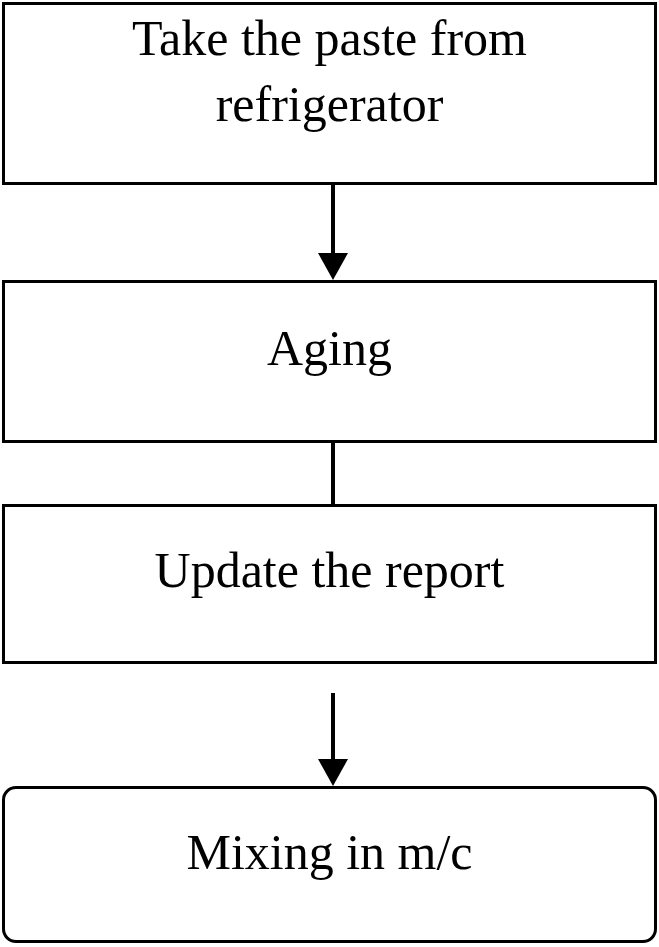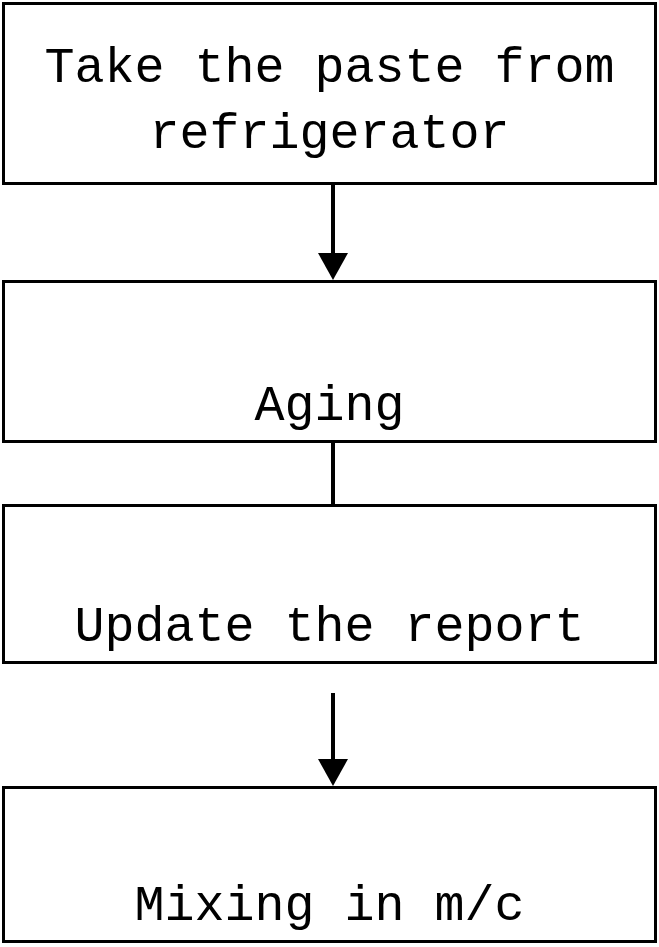--- a/index.html
+++ b/index.html
@@ -17,32 +17,31 @@
   }
   .node {
     position: absolute;
     left: 2px;
     width: 655px;
     box-sizing: border-box;
     border: 3px solid var(--border, #000000);
     background: var(--fill, #ffffff);
     color: var(--text, #000000);
     display: flex;
-    align-items: flex-end;
+    align-items: flex-start;
     justify-content: center;
     text-align: center;
     font-size: 50px;
     line-height: 66px;
     white-space: pre-line;
-    font-family: Liberation Mono, monospace;
   }
   .node-1 { top: 2px;   height: 183px; padding-bottom: 14px; }
-  .node-2 { top: 280px; height: 163px; padding-top: 23px; }
+  .node-2 { top: 280px; height: 163px; padding-top: 32px; }
   .node-3 { top: 504px; height: 160px; padding-top: 30px; }
-  .node-4 { top: 786px; height: 157px; padding-top: 24px; }
+  .node-4 { top: 786px; height: 157px; padding-top: 30px; border-radius: 14px; }
 
   .arrow {
     position: absolute;
     left: 318px;
     width: 30px;
   }
   .arrow-1 { top: 185px; height: 95px; }
   .arrow-2 { top: 443px; height: 90px; }
   .arrow-3 { top: 693px; height: 93px; }
   .arrow .shaft {

